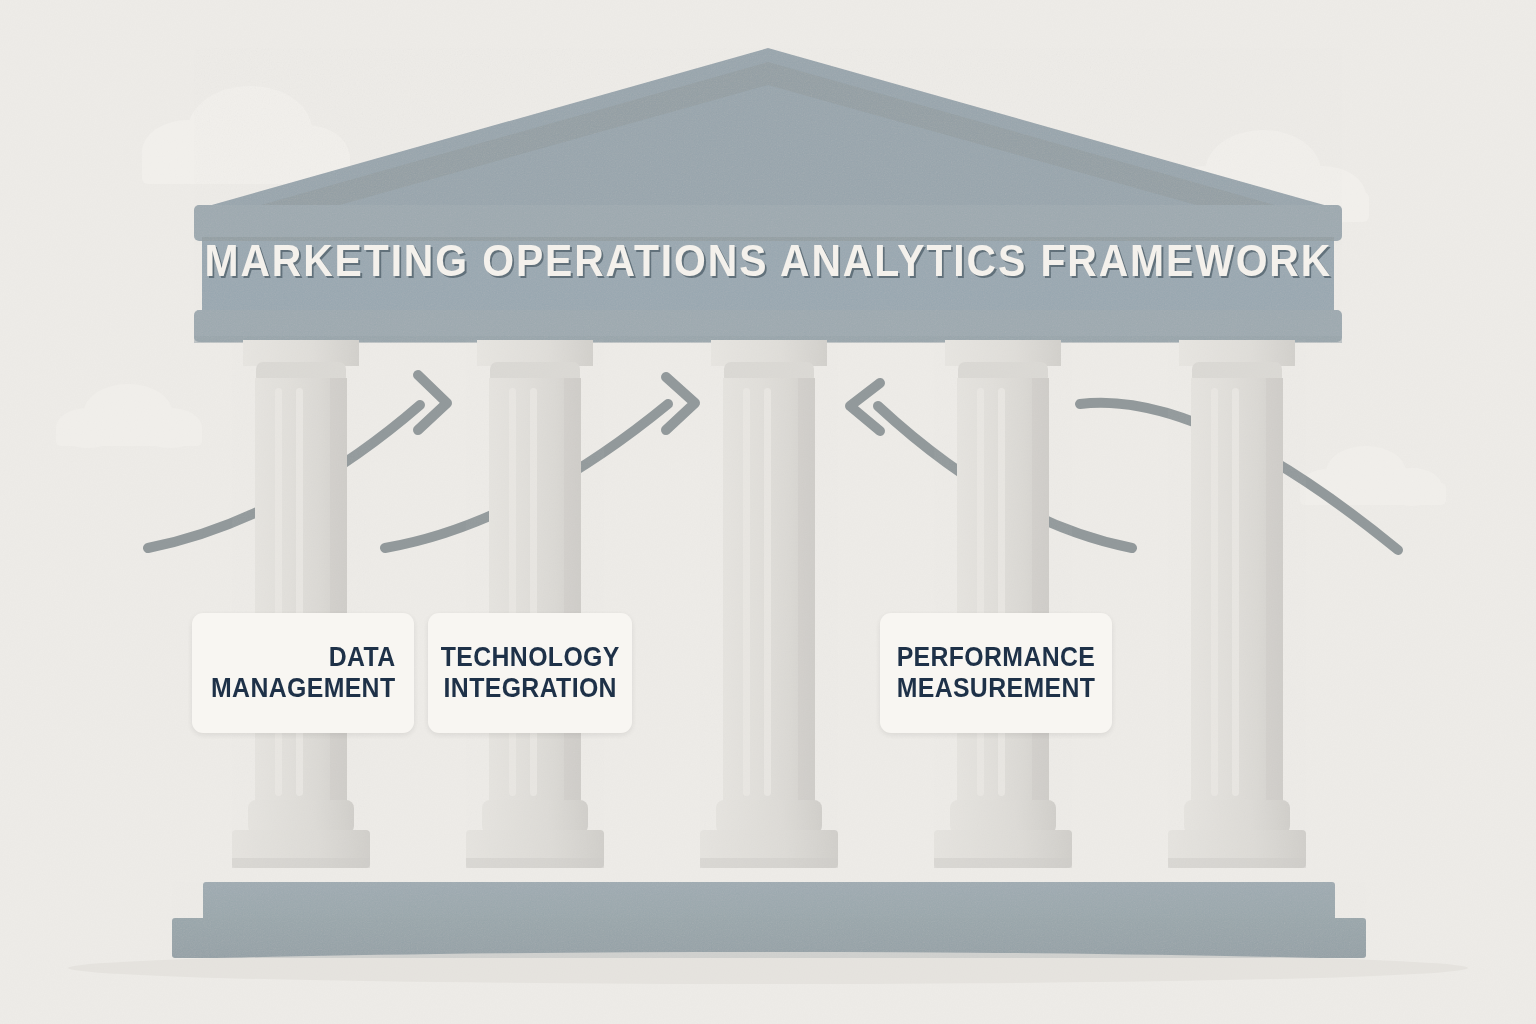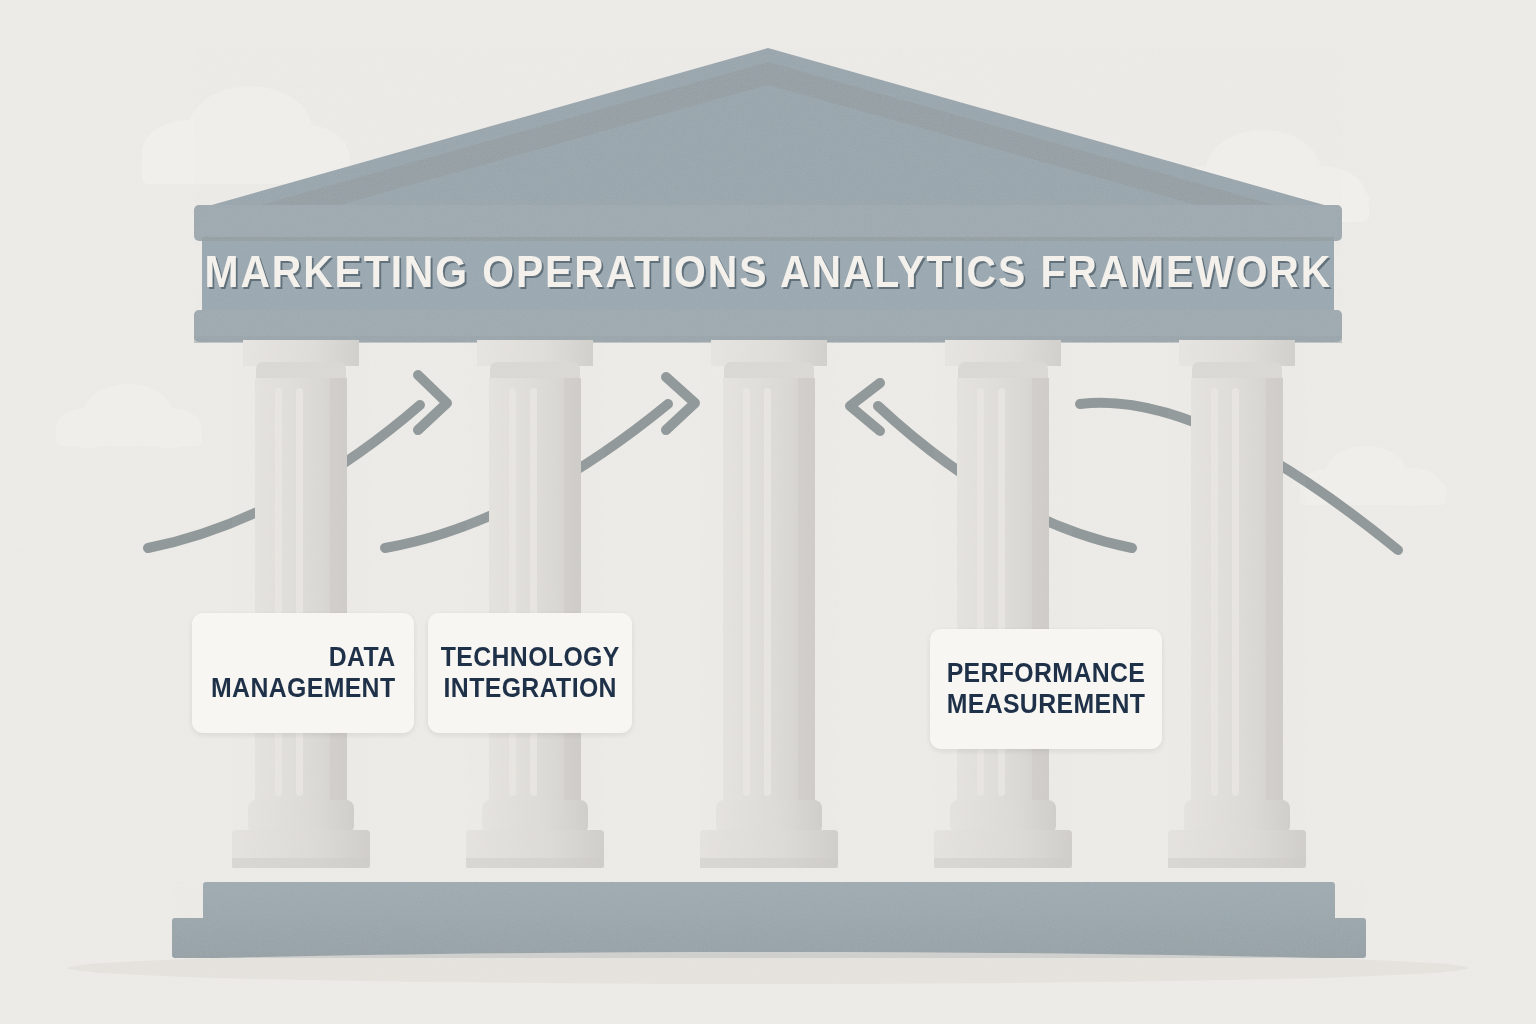--- a/index.html
+++ b/index.html
@@ -28,21 +28,21 @@
     font-size:27px;
     line-height:1.14;
     letter-spacing:.4px;
     transform:scaleX(.92);
     white-space:pre-line;
     font-family:"Liberation Sans","DejaVu Sans",sans-serif;
   }
   
   #title-wrap{
     position:absolute;left:210px;top:236px;width:1116px;height:72px;
-    display:flex;align-items:center;justify-content:center;
+    display:flex;align-items:flex-start;justify-content:center;
   }
   #title-wrap .ttext{
     color:#f4f1ec;
     font-size:44px;
     font-weight:700;
     letter-spacing:2.0px;
     transform:scaleX(.93);
     white-space:nowrap;
     text-shadow:2px 2px 0 rgba(26,44,56,.45);
     font-family:"Liberation Sans","DejaVu Sans",sans-serif;
@@ -262,19 +262,19 @@
     <span class="ctext">DATA
 MANAGEMENT</span>
   </div>
 
   <div class="card" style="left:428px;top:613px;width:204px;height:120px;">
     <span class="ctext">TECHNOLOGY
 INTEGRATION</span>
   </div>
 
 
-  <div class="card" style="left:930px;top:613px;width:232px;height:120px;margin-top:16px;">
+  <div class="card" style="left:880px;top:613px;width:232px;height:120px;">
     <span class="ctext">PERFORMANCE
 MEASUREMENT</span>
   </div>
 
 
 </div>
 
 </body></html>

